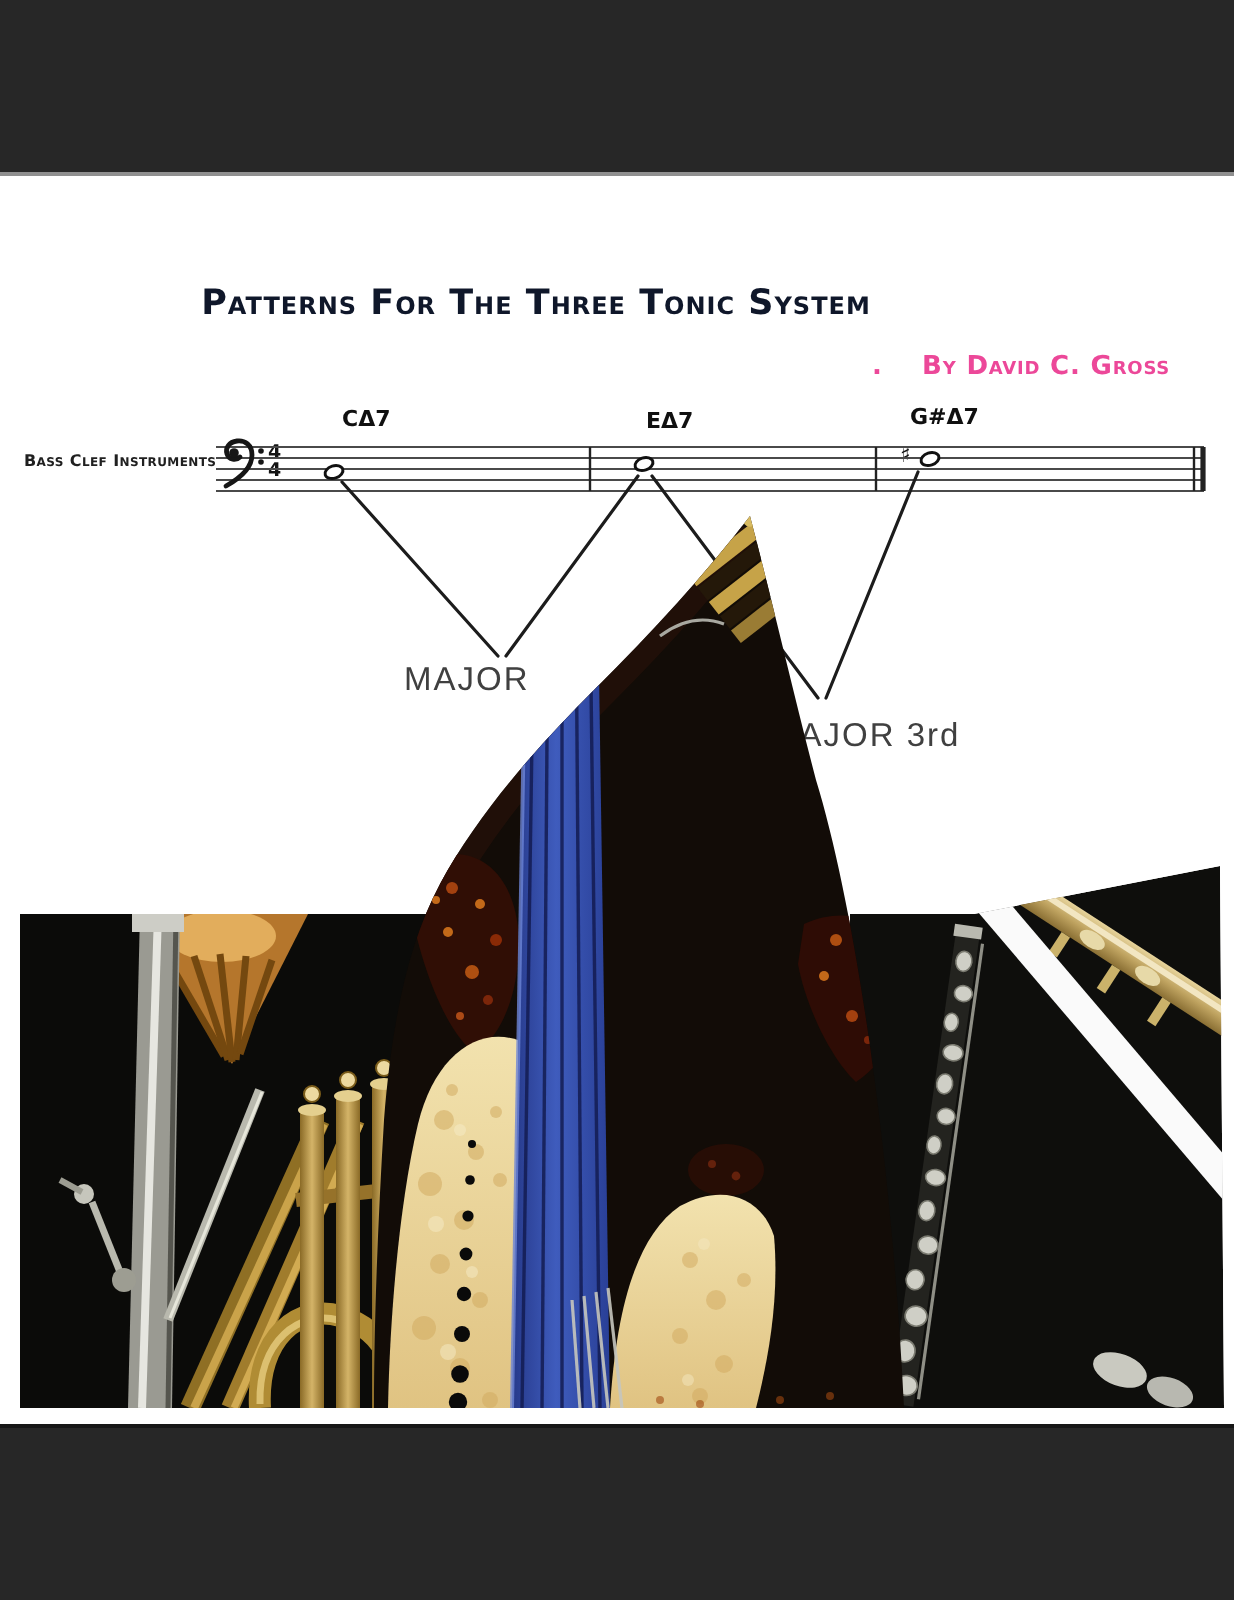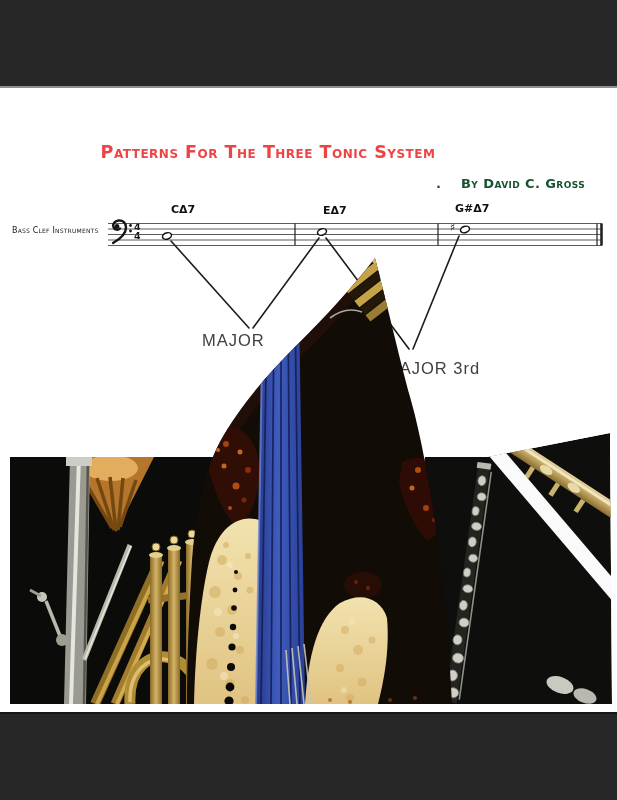--- a/index.html
+++ b/index.html
@@ -3,24 +3,24 @@
 <meta charset="utf-8">
 <style>
   html,body{margin:0;padding:0;background:#fff;}
   #cover{position:relative;width:617px;height:800px;background:#ffffff;overflow:hidden;
          font-family:"DejaVu Sans","Liberation Sans",sans-serif;}
   .bar{position:absolute;left:0;width:617px;background:#272727;}
   #top-bar{top:0;height:86px;border-bottom:2px solid #8f8f8f;}
   #bottom-bar{top:712px;height:88px;border-top:2px solid #161616;}
   .txt{position:absolute;color:#141414;white-space:pre;}
   #title{top:142px;left:0;width:536px;text-align:center;font-weight:bold;
-         font-variant:small-caps;font-size:17.5px;letter-spacing:.5px;color:#ef4444;}
+         font-variant:small-caps;font-size:17.5px;letter-spacing:.5px;color:#0f172a;}
   #byline{top:176px;left:436px;font-weight:bold;font-variant:small-caps;
-          font-size:13px;letter-spacing:.4px;color:#14532d;}
-  #staff-label{top:226px;left:12px;font-weight:normal;font-variant:small-caps;
+          font-size:13px;letter-spacing:.4px;color:#ec4899;}
+  #staff-label{top:226px;left:12px;font-weight:bold;font-variant:small-caps;
                font-size:8px;letter-spacing:.2px;color:#202020;}
   .chord{font-weight:bold;font-size:11px;color:#101010;}
   #chord-1{top:203px;left:171px;}
   #chord-2{top:204px;left:323px;}
   #chord-3{top:202px;left:455px;}
   .timesig{font-weight:bold;font-size:9.5px;color:#141414;line-height:9px;}
   #timesig-top{top:222px;left:134px;}
   #timesig-bottom{top:231px;left:134px;}
   #accidental{top:221px;left:450px;font-size:11px;color:#101010;}
   .interval{font-family:"Liberation Sans",sans-serif;font-size:16.5px;color:#404040;

